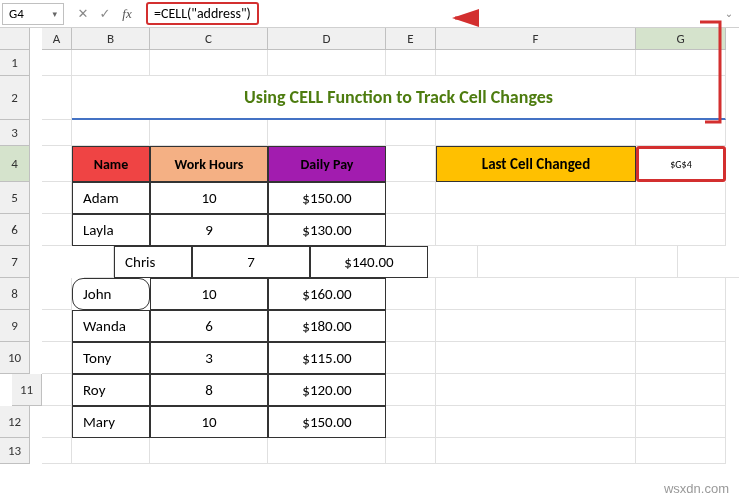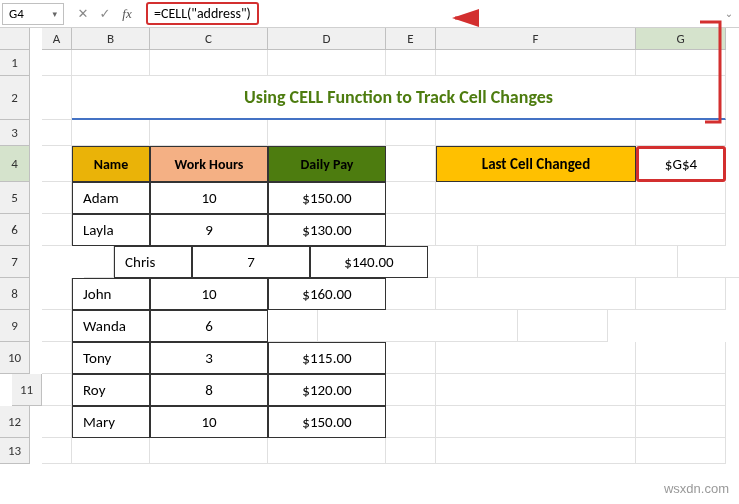--- a/index.html
+++ b/index.html
@@ -26,28 +26,28 @@
     
     .grid-wrap { display: flex; flex-direction: column; }
     .grid { position: relative; }
     .grid-row { display: flex; }
     .cell { border-right: 1px solid #e0e0e0; border-bottom: 1px solid #e0e0e0; display: flex; align-items: center; padding: 0 5px; }
     
     .title-cell { font-size: 18px; font-weight: bold; color: #4d7c0f; justify-content: center; }
     .title-underline { border-bottom: 2px solid #4472c4; }
     
     .tbl-header { font-weight: bold; justify-content: center; border: 1px solid #333 !important; }
-    .h-name { background: #eab308; }
+    .h-name { background: #ef4444; }
     .h-work { background: #f4b084; }
-    .h-pay { background: #4d7c0f; }
+    .h-pay { background: #a21caf; }
     .tbl-cell { border: 1px solid #333 !important; justify-content: center; font-size: 15px; }
     .tbl-name { justify-content: flex-start; padding-left: 10px; }
     
     .last-label { background: #ffc000; font-weight: bold; border: 1px solid #333 !important; justify-content: center; font-size: 15px; }
-    .result-cell { border: 3px solid #d32f2f !important; border-radius: 3px; justify-content: center; font-size: 15px; }
+    .result-cell { border: 3px solid #d32f2f !important; border-radius: 3px; justify-content: center; font-size: 10px; }
     
     .arrow-svg { position: absolute; pointer-events: none; z-index: 10; }
     
     .watermark { position: absolute; bottom: 8px; right: 10px; color: #999; font-size: 13px; font-family: Arial; }
   </style>
 </head>
 <body>
 
 <div class="formula-bar">
   <div class="name-box">
@@ -148,31 +148,32 @@
           <div class="cell" style="width: 30px; height: 32px;"></div>
           <div class="cell tbl-cell tbl-name" style="width: 78px; height: 32px;">Chris</div>
           <div class="cell tbl-cell" style="width: 118px; height: 32px;">7</div>
           <div class="cell tbl-cell" style="width: 118px; height: 32px;">$140.00</div>
           <div class="cell" style="width: 50px; height: 32px;"></div>
           <div class="cell" style="width: 200px; height: 32px;"></div>
           <div class="cell" style="width: 90px; height: 32px;"></div>
         </div>
         <div class="grid-row" style="height: 32px;">
           <div class="cell" style="width: 30px; height: 32px;"></div>
-          <div class="cell tbl-cell tbl-name" style="width: 78px; height: 32px;">John</div>
+          <div class="cell tbl-cell tbl-name" style="width: 78px; height: 32px; border-radius: 11px;">John</div>
           <div class="cell tbl-cell" style="width: 118px; height: 32px;">10</div>
           <div class="cell tbl-cell" style="width: 118px; height: 32px;">$160.00</div>
           <div class="cell" style="width: 50px; height: 32px;"></div>
           <div class="cell" style="width: 200px; height: 32px;"></div>
           <div class="cell" style="width: 90px; height: 32px;"></div>
         </div>
         <div class="grid-row" style="height: 32px;">
           <div class="cell" style="width: 30px; height: 32px;"></div>
           <div class="cell tbl-cell tbl-name" style="width: 78px; height: 32px;">Wanda</div>
           <div class="cell tbl-cell" style="width: 118px; height: 32px;">6</div>
+          <div class="cell tbl-cell" style="width: 118px; height: 32px;">$180.00</div>
           <div class="cell" style="width: 50px; height: 32px;"></div>
           <div class="cell" style="width: 200px; height: 32px;"></div>
           <div class="cell" style="width: 90px; height: 32px;"></div>
         </div>
         <div class="grid-row" style="height: 32px;">
           <div class="cell" style="width: 30px; height: 32px;"></div>
           <div class="cell tbl-cell tbl-name" style="width: 78px; height: 32px;">Tony</div>
           <div class="cell tbl-cell" style="width: 118px; height: 32px;">3</div>
           <div class="cell tbl-cell" style="width: 118px; height: 32px;">$115.00</div>
           <div class="cell" style="width: 50px; height: 32px;"></div>

